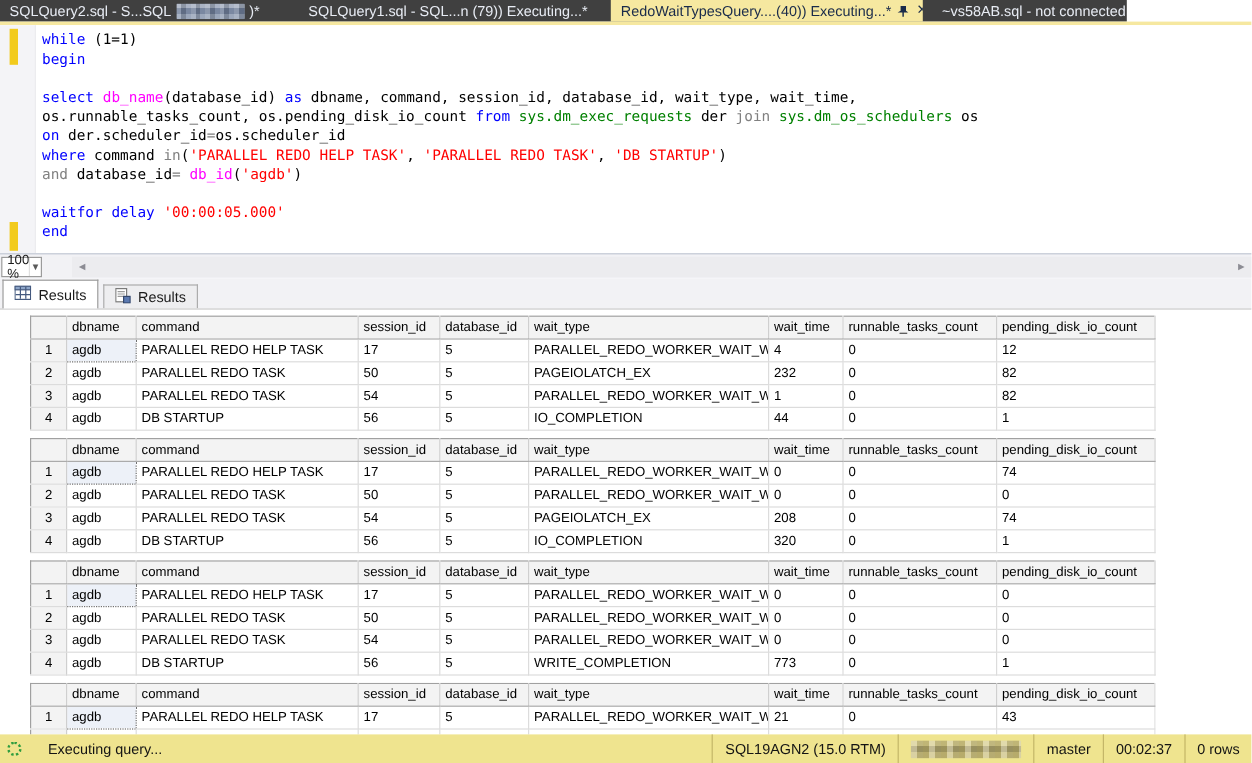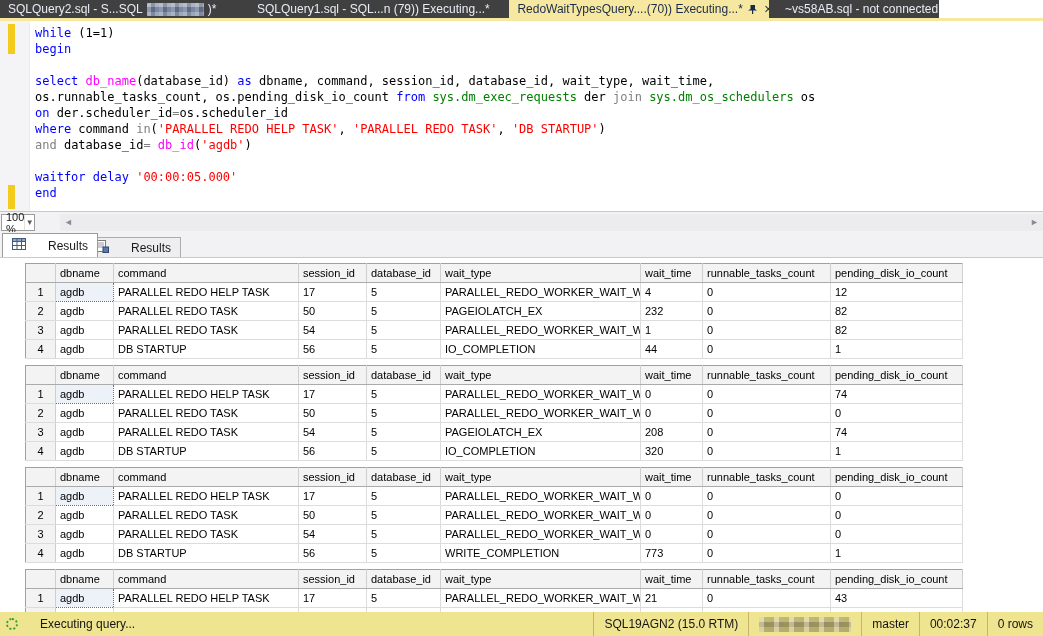--- a/index.html
+++ b/index.html
@@ -98,21 +98,21 @@
   }
   .scroll-arrow.left { left:4px; }
   .scroll-arrow.right { right:4px; }
 
   
   .resulttab-strip {
     position:absolute; left:0; top:232px; width:1043px; height:25px;
     background:#F2F2F5;
   }
   .rtab {
-    position:absolute; display:flex; align-items:center; gap:22px;
+    position:absolute; display:flex; align-items:center; gap:6px;
     font-size:12px; color:#1a1a1a; padding:0 9px; white-space:nowrap;
   }
   .rtab.results {
     left:2px; top:1px; height:24px; background:#ffffff;
     border:1px solid #9B9B9B; border-bottom:none; z-index:2;
   }
   .rtab.messages {
     left:86px; top:5px; height:20px; background:#EEEEF0;
     border:1px solid #ACACAC; border-bottom:none;
   }
@@ -173,21 +173,21 @@
 <div class="tabbar">
   <div class="doc-tab t0">
     <span>SQLQuery2.sql - S...SQL</span>
     <span class="mosaic tab-blur"></span>
     <span>)*</span>
   </div>
   <div class="doc-tab t1">
     <span>SQLQuery1.sql - SQL...n (79)) Executing...*</span>
   </div>
   <div class="doc-tab t2">
-    <span>RedoWaitTypesQuery....(70)) Executing...*</span>
+    <span>RedoWaitTypesQuery....(40)) Executing...*</span>
     <span class="pin-icon">
         <svg width="11" height="11" viewBox="0 0 11 11">
           <path d="M3.5 1 L8 1 L8 5 L10 6.5 L6.2 6.5 L6.2 10 L5 10 L5 6.5 L1 6.5 L3.5 5 Z" fill="#1A2B4A"></path>
         </svg>
       </span>
     <span class="close-icon">✕</span>
   </div>
   <div class="doc-tab t3">
     <span>~vs58AB.sql - not connected</span>
   </div>

